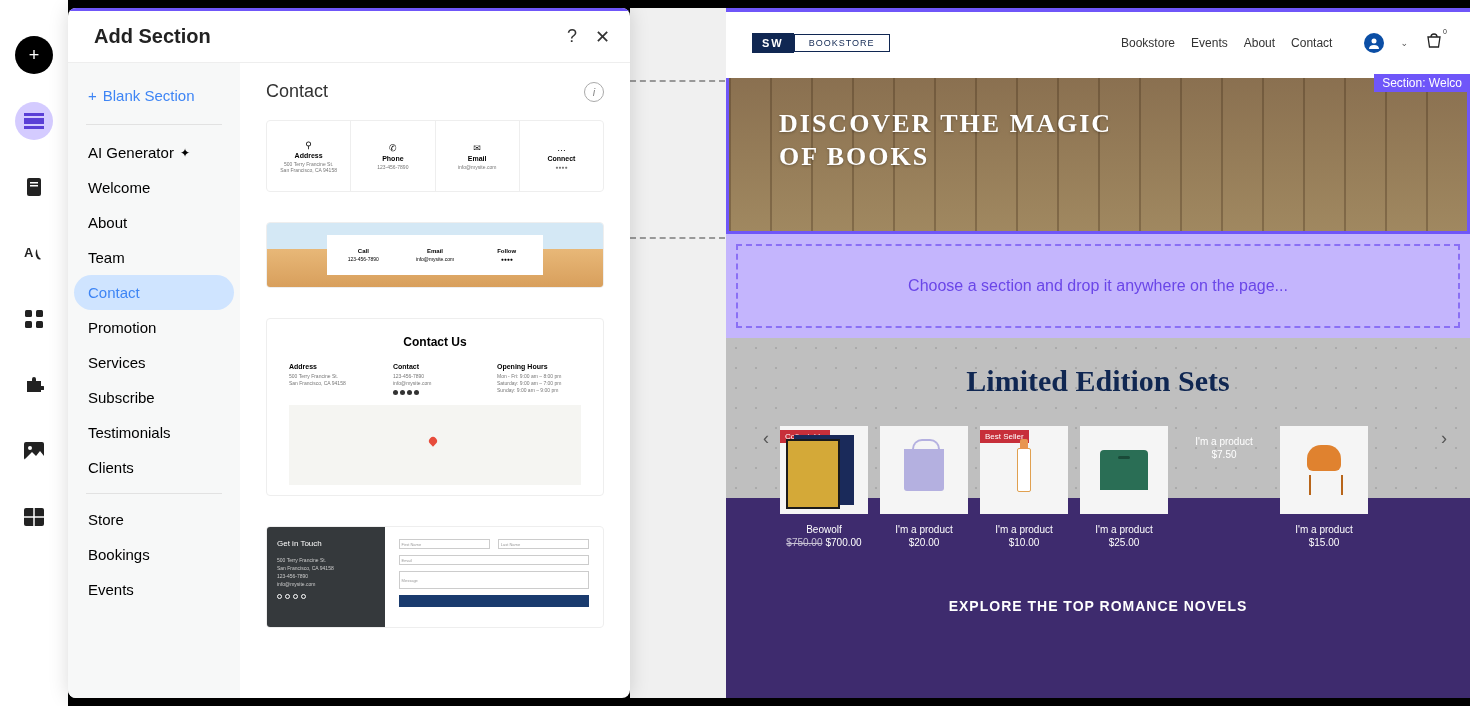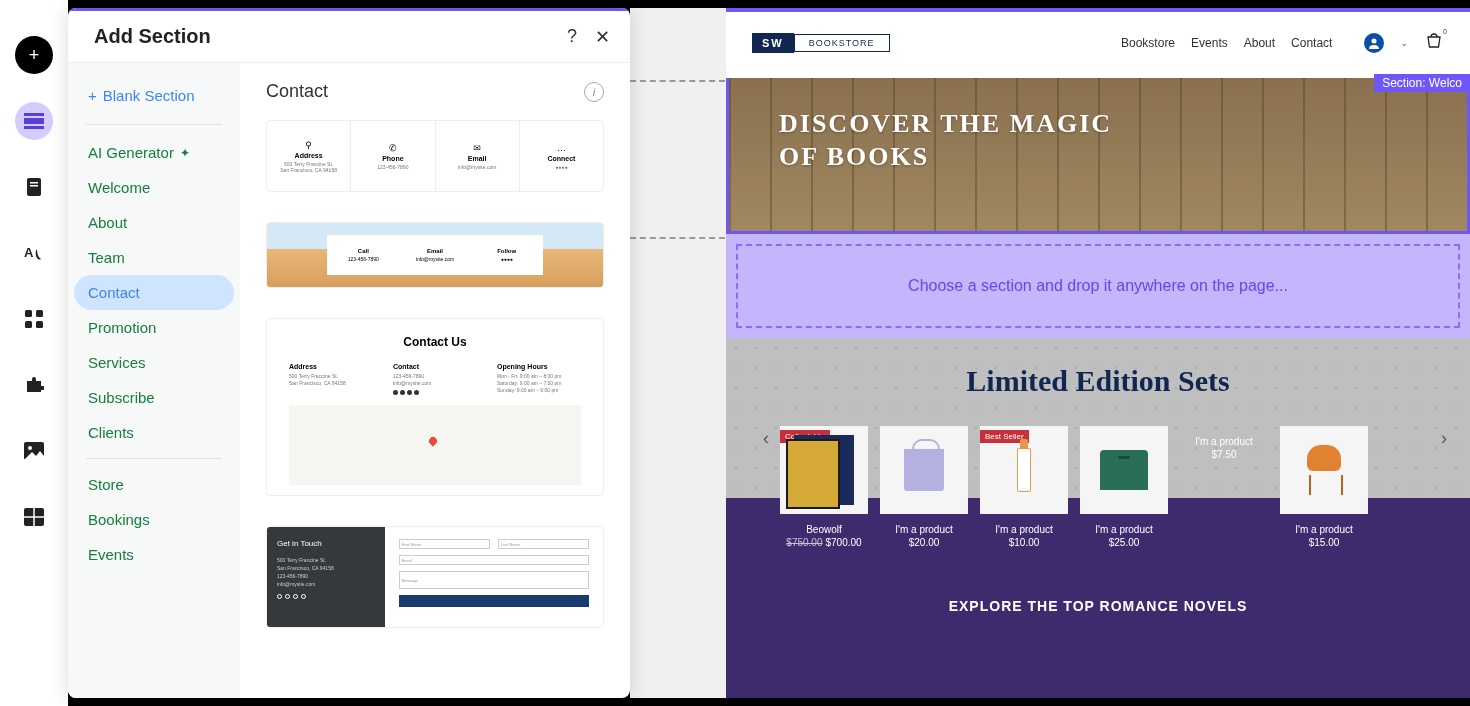--- a/index.html
+++ b/index.html
@@ -16,21 +16,21 @@
 .panel { position: absolute; left: 68px; top: 8px; width: 562px; height: 690px; background: #fff; border-radius: 8px; box-shadow: 0 0 20px rgba(0,0,0,0.15); display: flex; flex-direction: column; z-index: 30; overflow: hidden; }
 .panel-top-border { height: 3px; background: #6f56f9; width: 100%; }
 .panel-header { display: flex; align-items: center; padding: 14px 20px 14px 26px; border-bottom: 1px solid #eee; }
 .panel-title { font-size: 20px; font-weight: 700; color: #222; flex: 1; }
 .panel-header-btn { font-size: 18px; color: #333; margin-left: 18px; cursor: pointer; }
 
 .panel-body { display: flex; flex: 1; overflow: hidden; }
 .panel-sidebar { width: 172px; background: #f7f8f8; padding: 14px 6px; display: flex; flex-direction: column; gap: 2px; overflow-y: auto; }
 .blank-section { color: #3e85f5; font-size: 15px; padding: 10px 14px; display: flex; align-items: center; gap: 6px; cursor: pointer; }
 .sidebar-divider { height: 1px; background: #e2e2e2; margin: 8px 12px; }
-.cat-item { padding: 9px 14px; font-size: 15px; color: #15803d; border-radius: 20px; cursor: pointer; display: flex; align-items: center; gap: 6px; }
+.cat-item { padding: 9px 14px; font-size: 15px; color: #000000; border-radius: 20px; cursor: pointer; display: flex; align-items: center; gap: 6px; }
 .cat-item.active { background: #cfe4ff; color: #3e85f5; }
 .ai-sparkle { font-size: 12px; }
 
 .panel-content { flex: 1; padding: 18px 26px; overflow-y: auto; }
 .content-header { display: flex; align-items: center; margin-bottom: 18px; }
 .content-title { font-size: 18px; color: #333; flex: 1; }
 .info-icon { width: 20px; height: 20px; border: 1px solid #aaa; border-radius: 50%; display: flex; align-items: center; justify-content: center; font-size: 11px; font-style: italic; color: #888; cursor: pointer; }
 
 .preview { width: 100%; background: #fff; border: 1px solid #eee; margin-bottom: 30px; border-radius: 4px; overflow: hidden; cursor: pointer; }
 .preview-1 { display: flex; height: 70px; }
@@ -208,20 +208,21 @@
       <div class="sidebar-divider"></div>
       <div id="categories">
           <div class="cat-item">AI Generator<span class="ai-sparkle">✦</span></div>
           <div class="cat-item">Welcome</div>
           <div class="cat-item">About</div>
           <div class="cat-item">Team</div>
           <div class="cat-item active">Contact</div>
           <div class="cat-item">Promotion</div>
           <div class="cat-item">Services</div>
           <div class="cat-item">Subscribe</div>
+          <div class="cat-item">Testimonials</div>
           <div class="cat-item">Clients</div>
           <div class="sidebar-divider"></div>
           <div class="cat-item">Store</div>
           <div class="cat-item">Bookings</div>
           <div class="cat-item">Events</div>
         </div>
     </div>
     <div class="panel-content">
       <div class="content-header">
         <div class="content-title">Contact</div>

